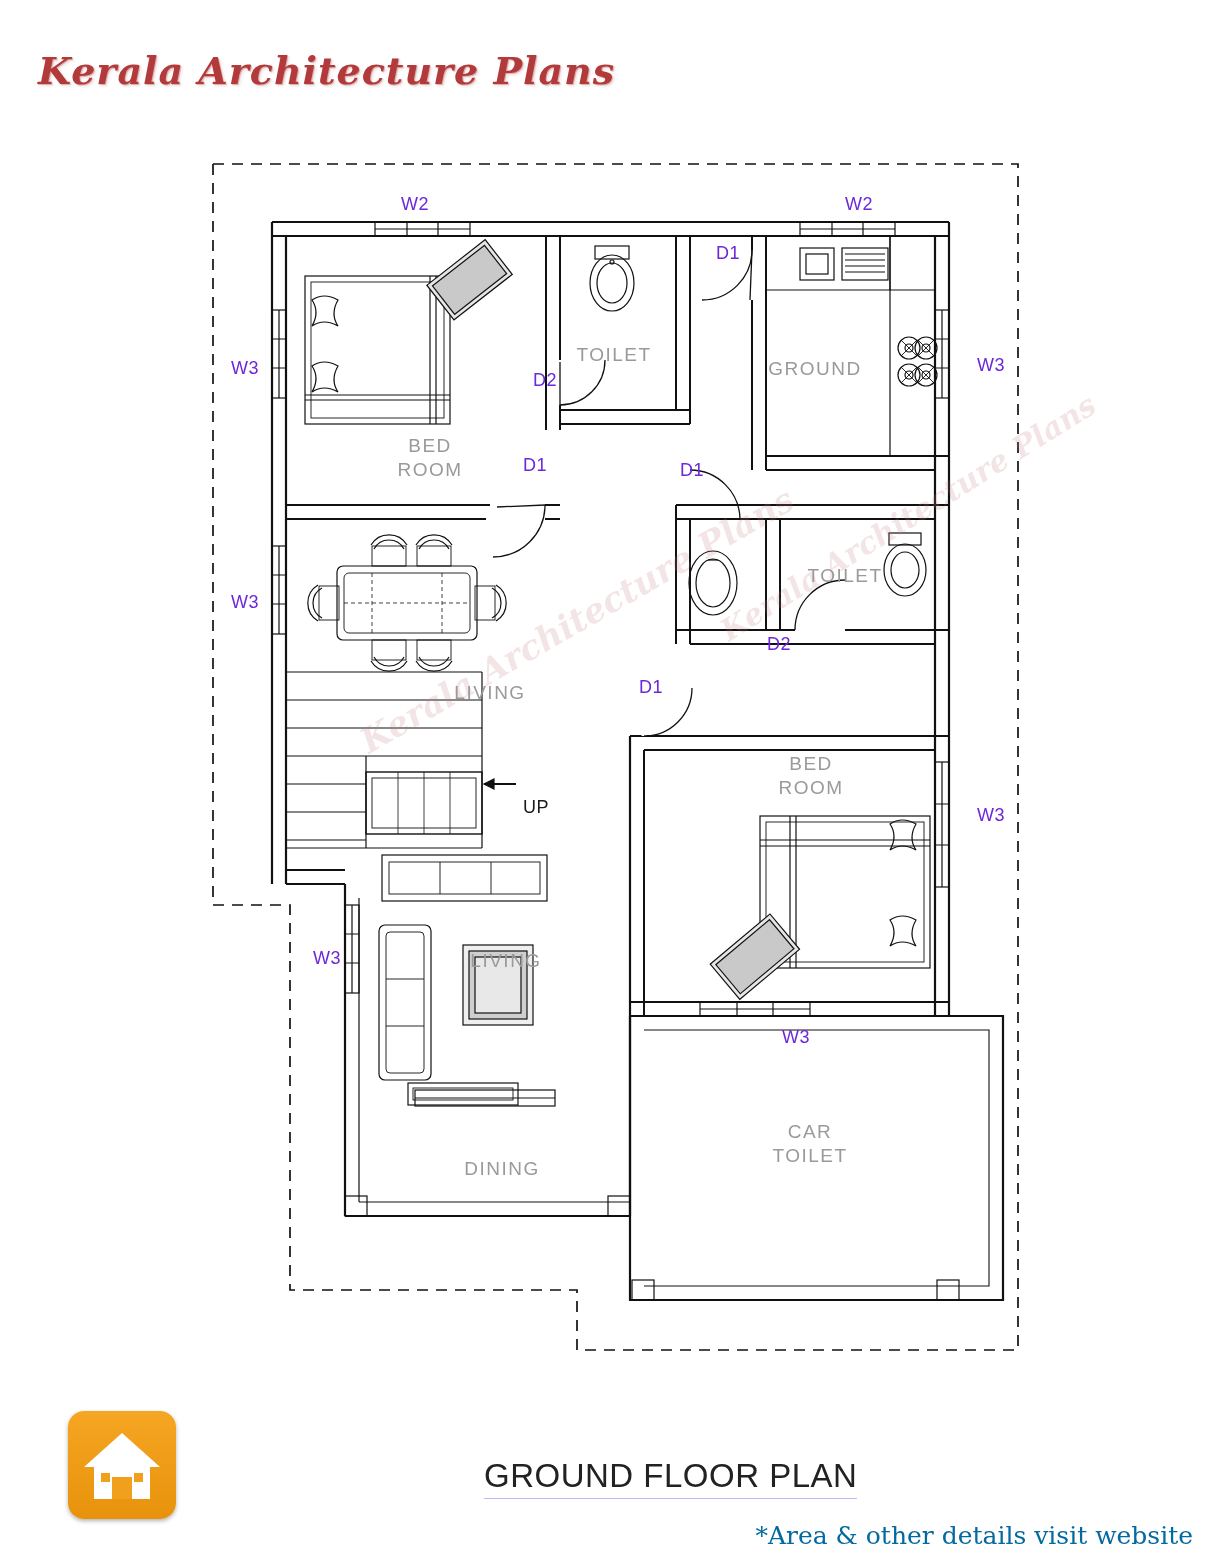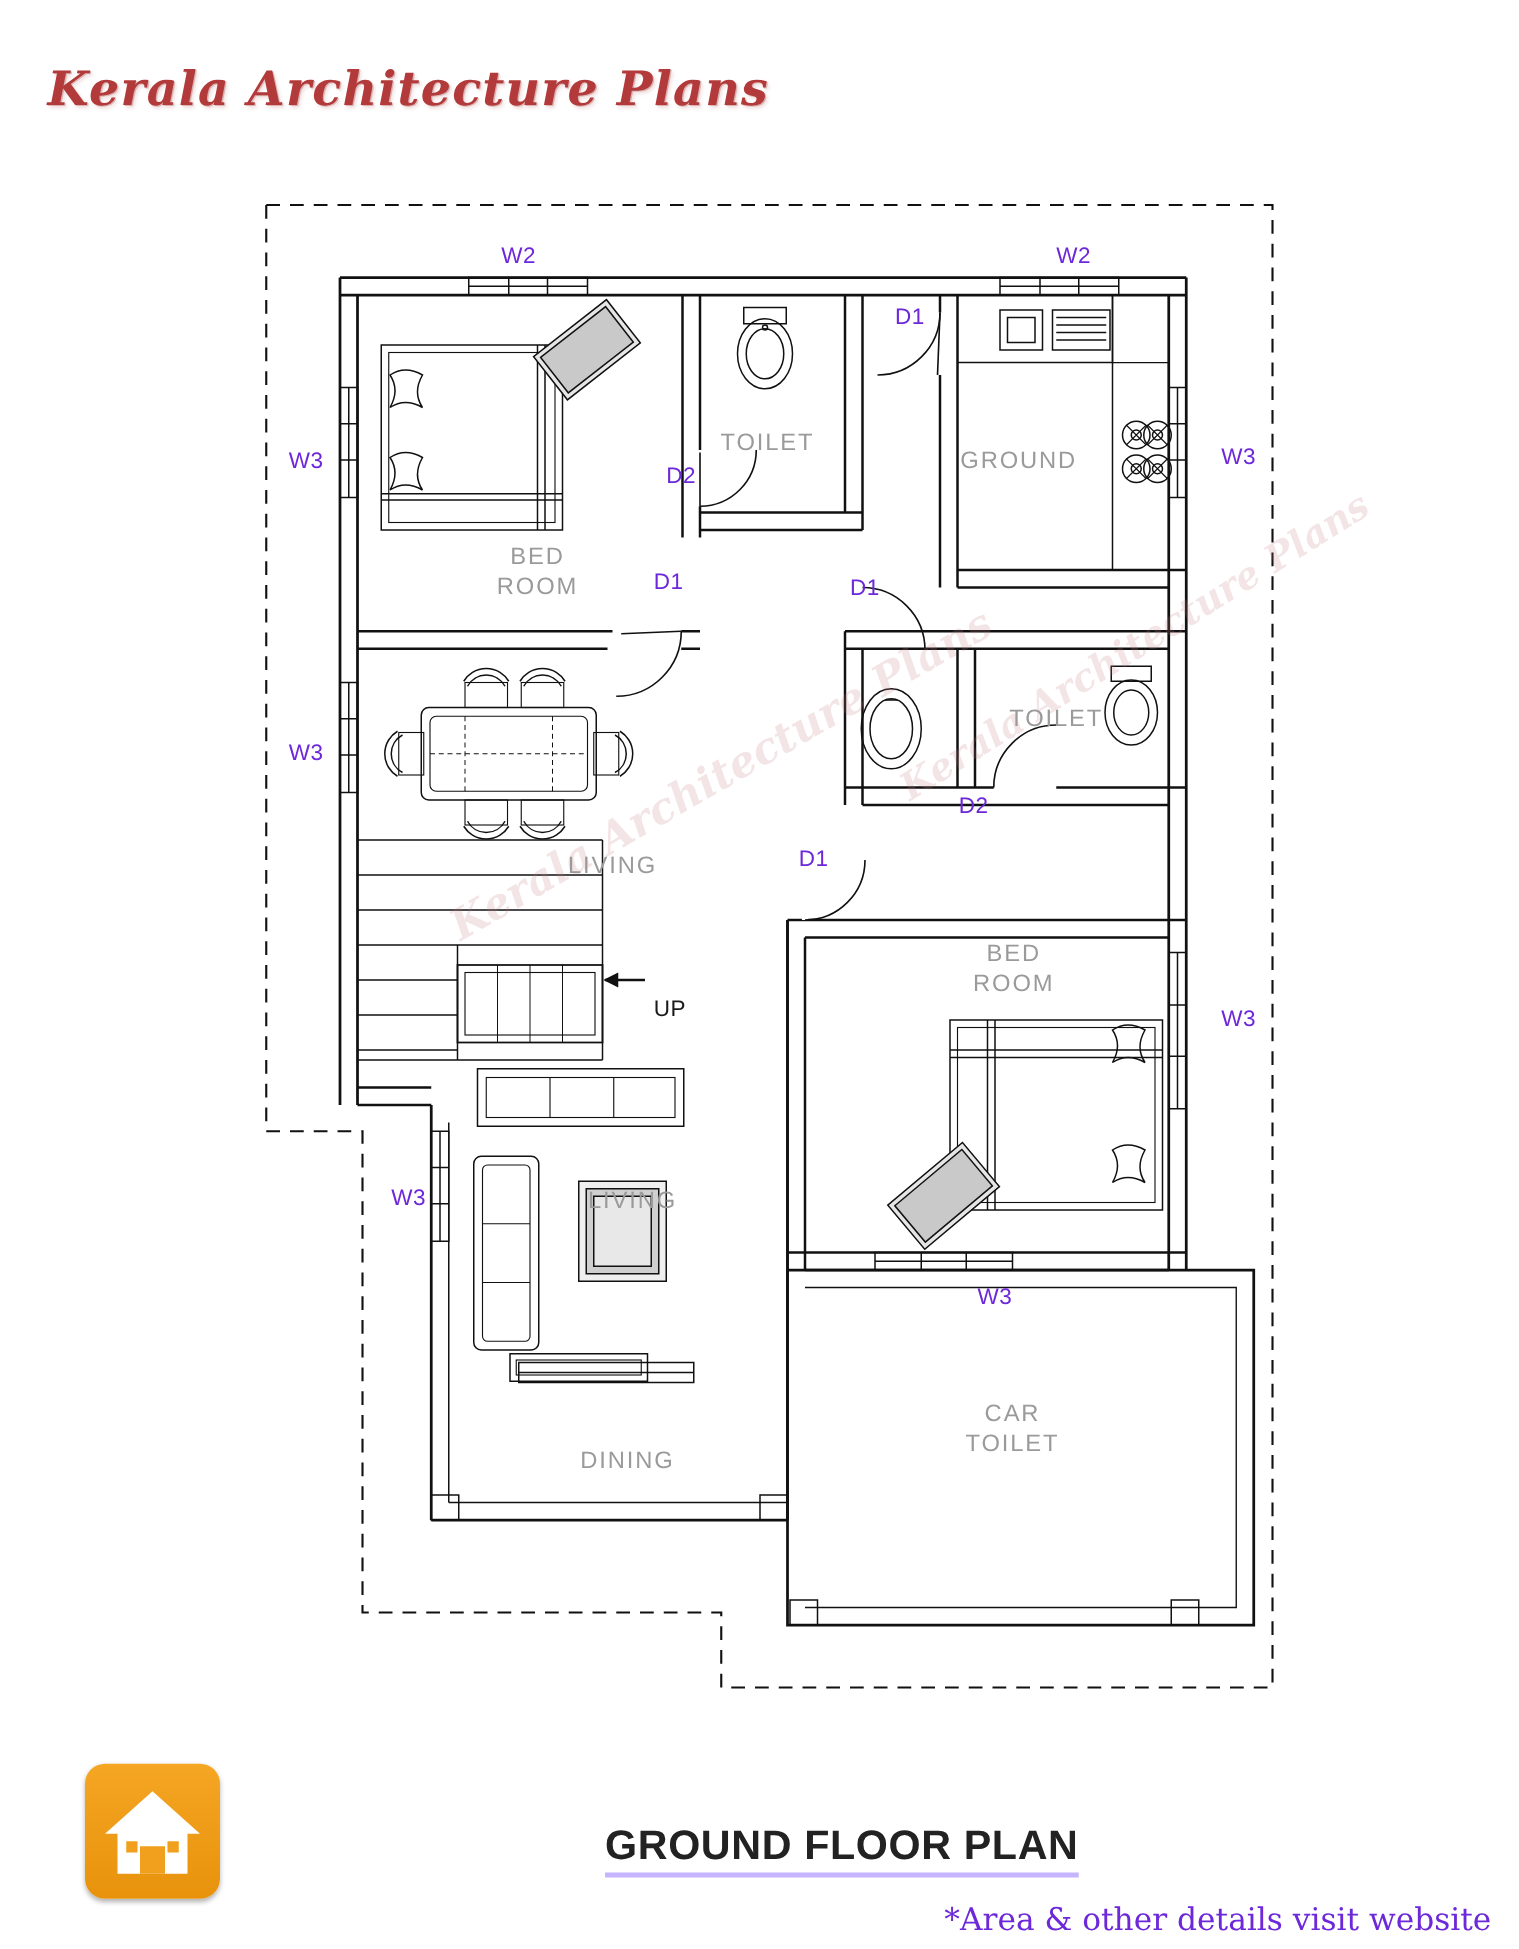--- a/index.html
+++ b/index.html
@@ -105,31 +105,30 @@
     background: linear-gradient(#f5a623, #e8920c);
     box-shadow: 0 2px 4px rgba(0,0,0,.3);
   }
   #plan-title {
     position: absolute;
     left: 484px;
     top: 62px;
     font-size: 33px;
     color: #222;
     letter-spacing: .5px;
-    border-bottom: 4px solid #c4b5fd;
+    border-bottom: 1px solid #c4b5fd;
     padding-bottom: 3px;
-    font-weight: bold;
   }
   #footer-note {
     position: absolute;
     right: 22px;
     top: 126px;
     font-family: "DejaVu Serif", serif;
     font-size: 25px;
-    color: #6d28d9;
+    color: #0369a1;
     white-space: nowrap;
   }
 </style>
 </head>
 <body>
 
 <div id="brand-title">Kerala Architecture Plans</div>
 
 <div id="plan-canvas">
   <svg width="1215" height="1430" viewBox="0 0 1215 1430" xmlns="http://www.w3.org/2000/svg">

